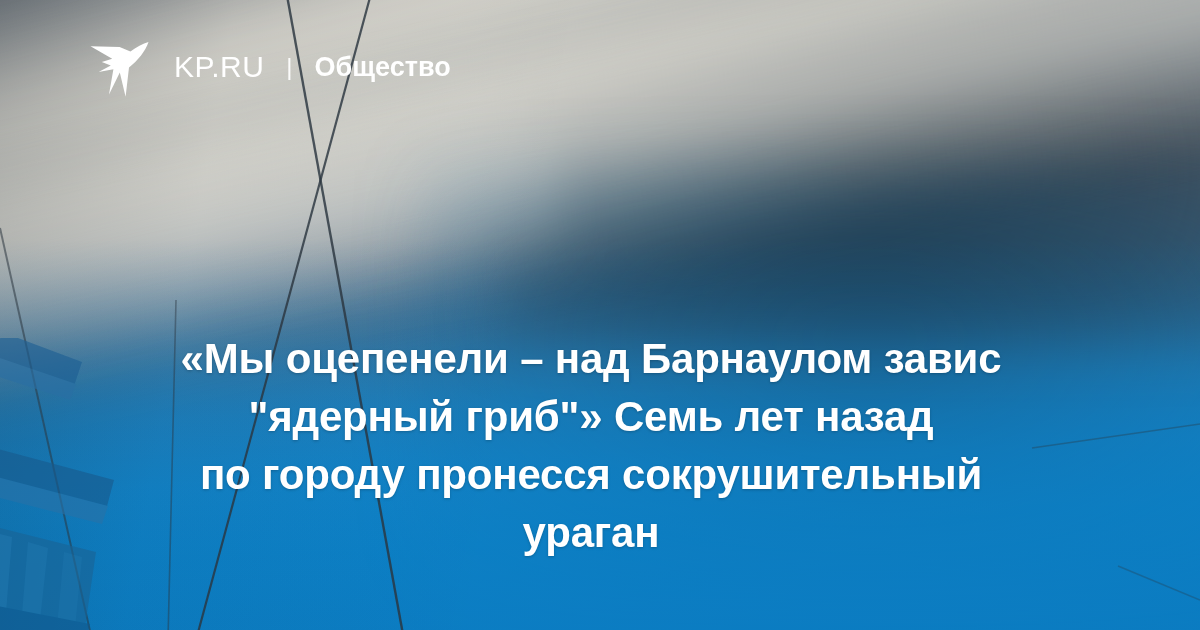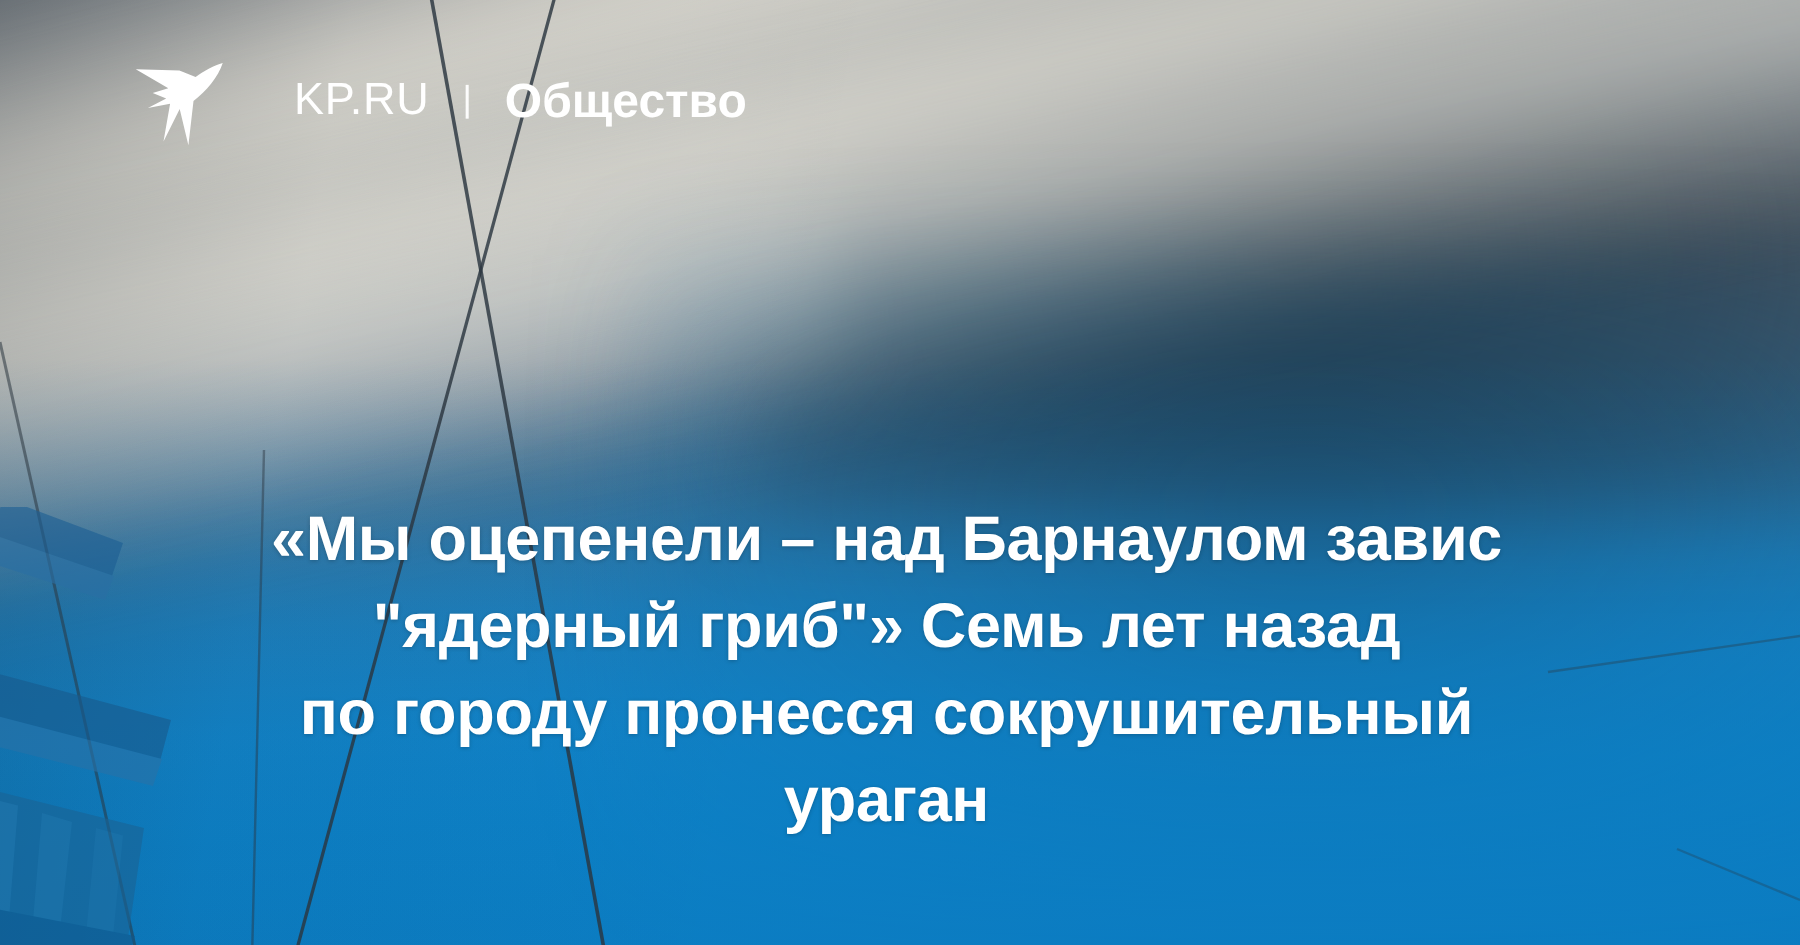--- a/index.html
+++ b/index.html
@@ -144,37 +144,37 @@
   
   .header {
     position: absolute;
     top: 36px; left: 88px;
     display: flex;
     align-items: center;
     gap: 0;
   }
   .logo-bird { width: 68px; height: 62px; flex: none; }
   .brand {
-    margin-left: 40px;
+    margin-left: 18px;
     color: #ffffff;
     font-size: 30px;
     font-weight: 400;
     letter-spacing: 0.5px;
     white-space: nowrap;
   }
   .divider {
     margin: 0 22px;
     color: #ffffff;
     font-size: 24px;
     font-weight: 300;
     opacity: 0.95;
   }
   .rubric {
     color: #ffffff;
-    font-size: 32px;
+    font-size: 27px;
     font-weight: 700;
     white-space: nowrap;
   }
 
   
   .headline {
     position: absolute;
     left: 86px;
     top: 330px;
     width: 1010px;

